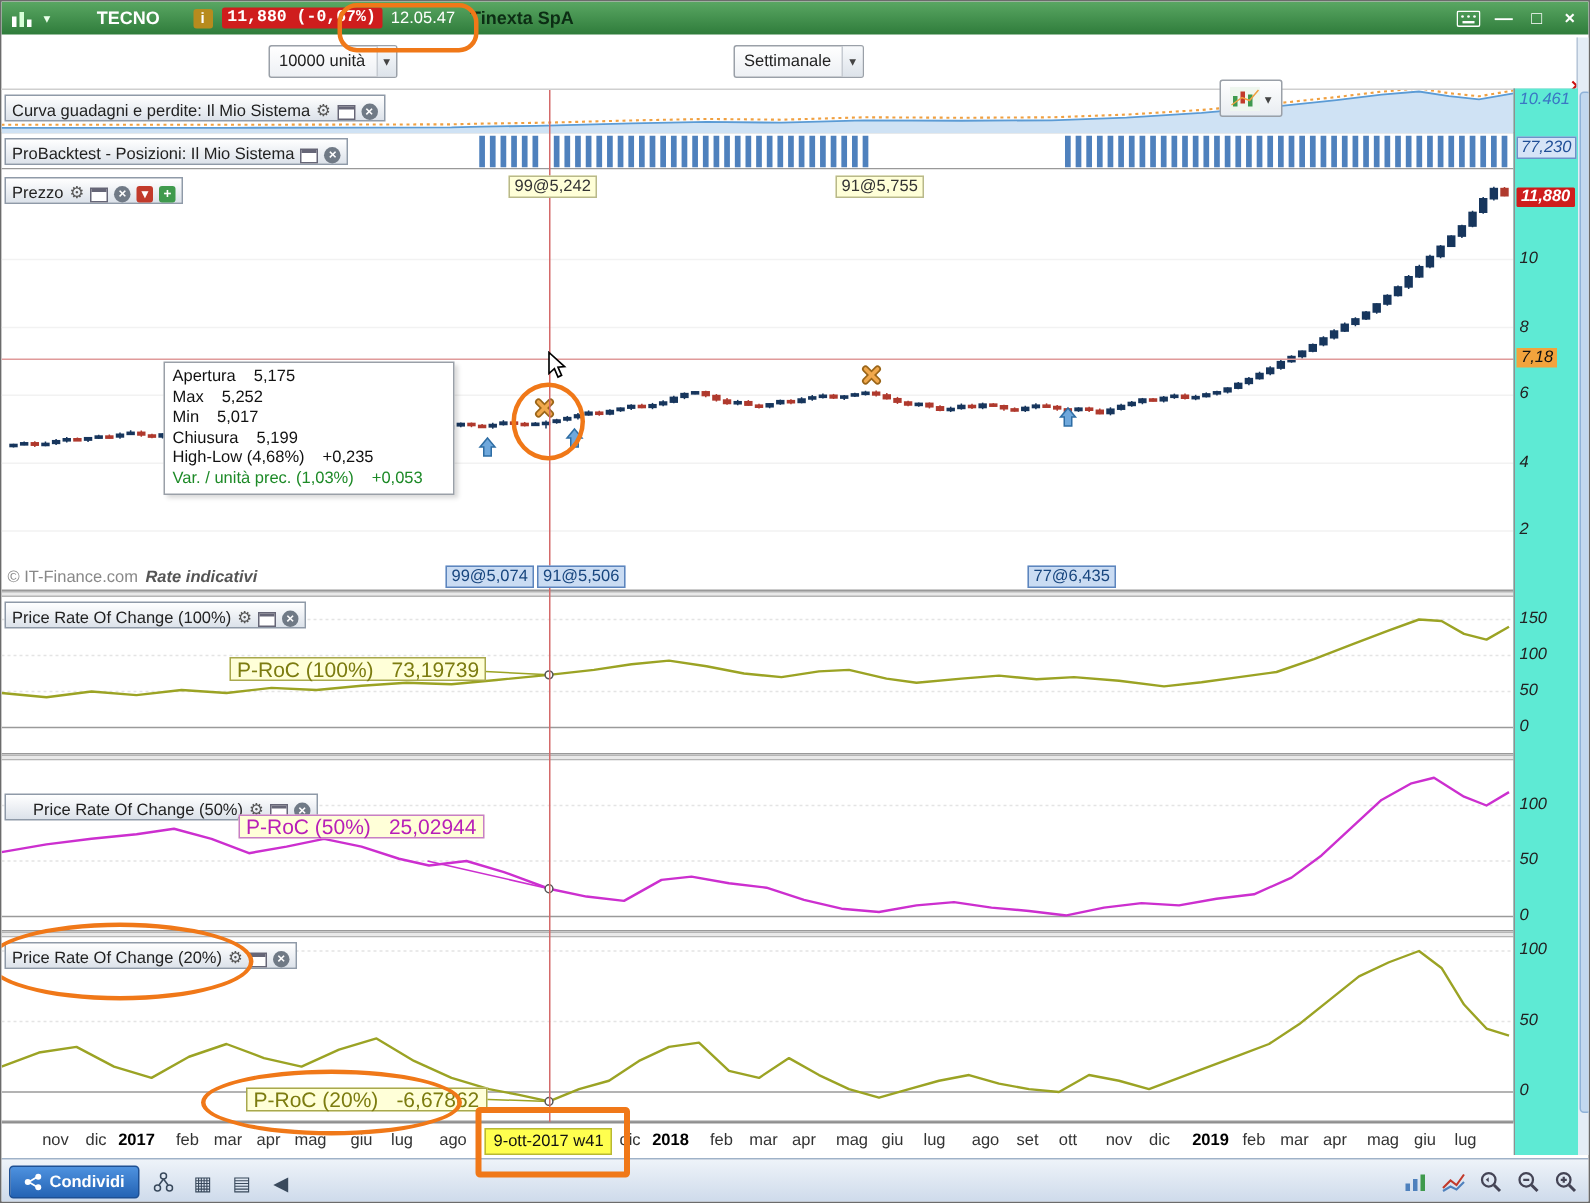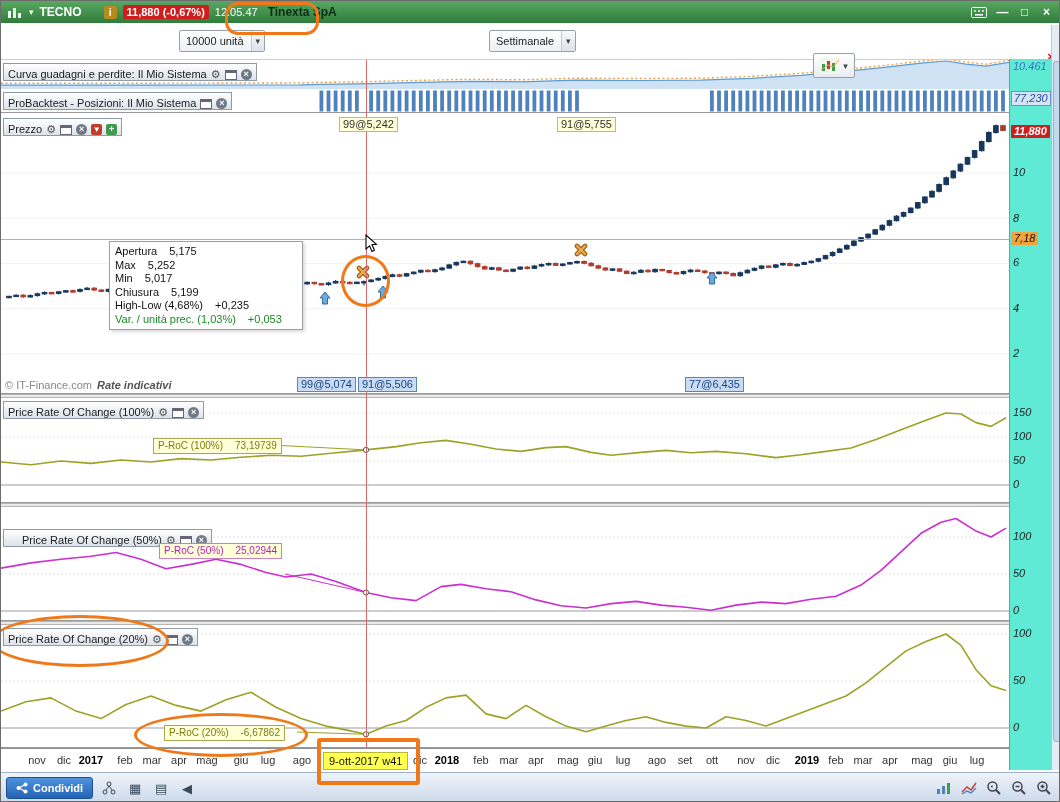--- a/index.html
+++ b/index.html
@@ -2,25 +2,25 @@
 <html><head>
 <meta charset="utf-8">
 <style>
   html,body{margin:0;padding:0;background:#fff;}
   #app{position:relative;width:1060px;height:802px;font-family:"Liberation Sans",sans-serif;
        overflow:hidden;border:1px solid #6b6b6b;box-sizing:border-box;background:#fff;}
   
   .titlebar{position:absolute;left:0;top:0;right:0;height:22px;
     background:linear-gradient(#5aa763,#2f7c3b);display:flex;align-items:center;
     padding:0 6px;gap:6px;color:#fff;z-index:20;}
-  .symbol{font-weight:bold;font-size:12px;}
+  .symbol{font-weight:bold;font-size:12px;margin-left:25px;}
   .tb-caret{font-size:9px;color:#eaffea;}
   .info-ic{width:13px;height:13px;background:#b78b1e;color:#fff;font-size:10px;font-weight:bold;
     text-align:center;line-height:13px;border-radius:2px;margin-left:16px;}
-  .price-badge{background:#cf1d1d;color:#fff;font-size:11px;font-weight:bold;padding:1px 4px;border-radius:2px;}
+  .price-badge{background:#cf1d1d;color:#fff;font-size:11px;font-weight:bold;padding:1px 4px;border-radius:2px;font-family:Liberation Mono, monospace;}
   .tb-time{font-size:11px;}
   .company{font-size:12px;color:#0c2d14;font-weight:bold;margin-left:4px;}
   .tb-right{margin-left:auto;display:flex;gap:9px;align-items:center;}
   .winbtn{color:#fff;font-size:12px;font-weight:bold;width:13px;text-align:center;}
   
   .toolbar{position:absolute;top:22px;left:0;right:0;height:36px;background:#fff;
     border-bottom:1px solid #cfcfcf;z-index:6;}
   .dd{position:absolute;height:20px;border:1px solid #9aa0a8;border-radius:2px;
     background:linear-gradient(#ffffff,#edf0f4);font-size:11px;color:#222;
     display:flex;align-items:center;padding:0 0 0 6px;gap:0;}
@@ -51,21 +51,21 @@
   
   .olabel{position:absolute;font-size:11px;padding:0 3px;border:1px solid;white-space:nowrap;z-index:10;line-height:13px;}
   .olabel.yellow{background:#ffffd8;border-color:#b9b98a;color:#333;}
   .olabel.blue{background:#cadcf3;border-color:#5d85bd;color:#17457e;}
   .tooltip{position:absolute;left:108px;top:128px;width:182px;background:#fff;border:1px solid #9aa0a8;
     box-shadow:2px 2px 3px rgba(0,0,0,.15);z-index:14;padding:3px 5px;}
   .tt-row{display:flex;gap:12px;font-size:11px;line-height:13.5px;color:#111;}
   .tt-row.green{color:#1d8a27;}
   .copyright{position:absolute;left:4px;top:266px;font-size:11px;color:#888;z-index:9;white-space:nowrap;}
   .copyright .disc{color:#555;font-style:italic;font-weight:bold;margin-left:5px;}
-  .roc-label{position:absolute;font-size:10px;background:#ffffd8;border:1px solid;padding:0 4px;
+  .roc-label{position:absolute;font-size:14px;background:#ffffd8;border:1px solid;padding:0 4px;
     z-index:12;display:flex;gap:12px;line-height:14px;white-space:nowrap;}
   .roc-label.olive{color:#7c7c10;border-color:#a8a84e;}
   .roc-label.magenta{color:#b81fb8;border-color:#c77fc7;}
   
   .scale-col{position:absolute;left:1008px;top:58px;width:42px;bottom:31px;background:#5eead4;
     border-left:1px solid #8f8f8f;z-index:8;font-style:italic;}
   .sv{position:absolute;left:3px;font-size:11px;color:#222;white-space:nowrap;line-height:13px;}
   .sv.red{background:#cf1d1d;color:#fff;font-weight:bold;padding:0 3px;border-radius:1px;left:1px;}
   .sv.orange{background:#f2a33c;color:#111;padding:0 3px;left:1px;}
   .sv.blue{color:#3a76c4;}

